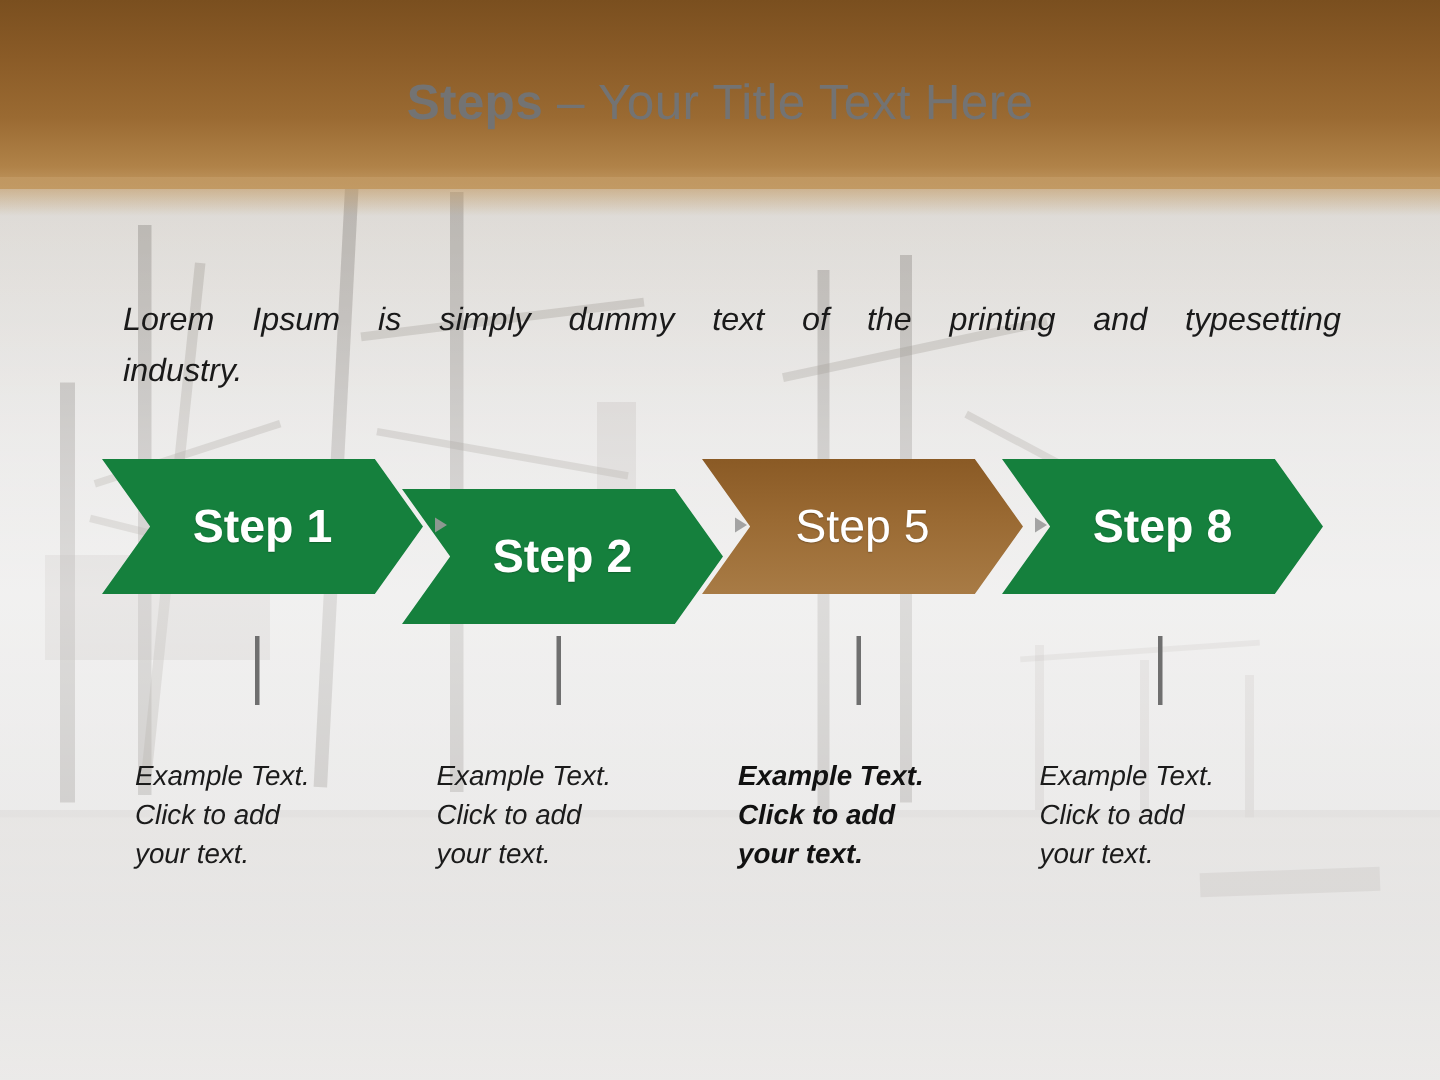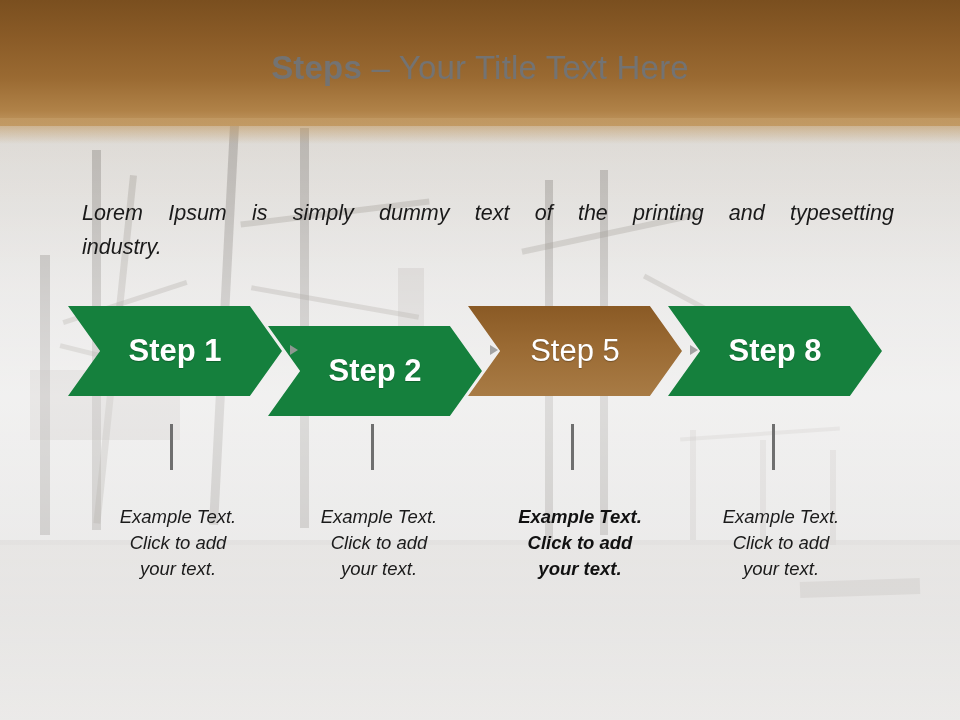--- a/index.html
+++ b/index.html
@@ -148,21 +148,20 @@
 
   
   .caption {
     position: absolute;
     top: 504px;
     width: 176px;
     font-size: 18.5px;
     line-height: 26px;
     font-style: italic;
     color: #1b1b1b;
-    text-align: center;
   }
   .caption.bold { font-weight: bold; color: #111111; }
   .caption span { display: block; }
 </style>
 </head>
 <body>
 
 <div class="slide">
 
   <div class="bg">

